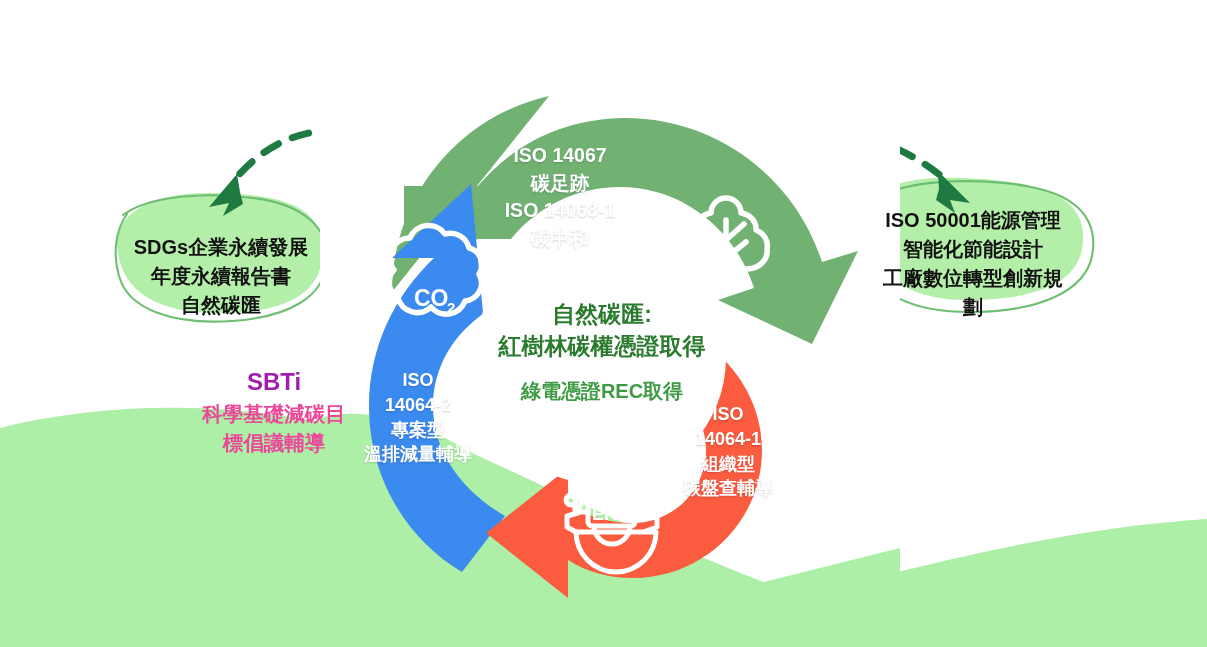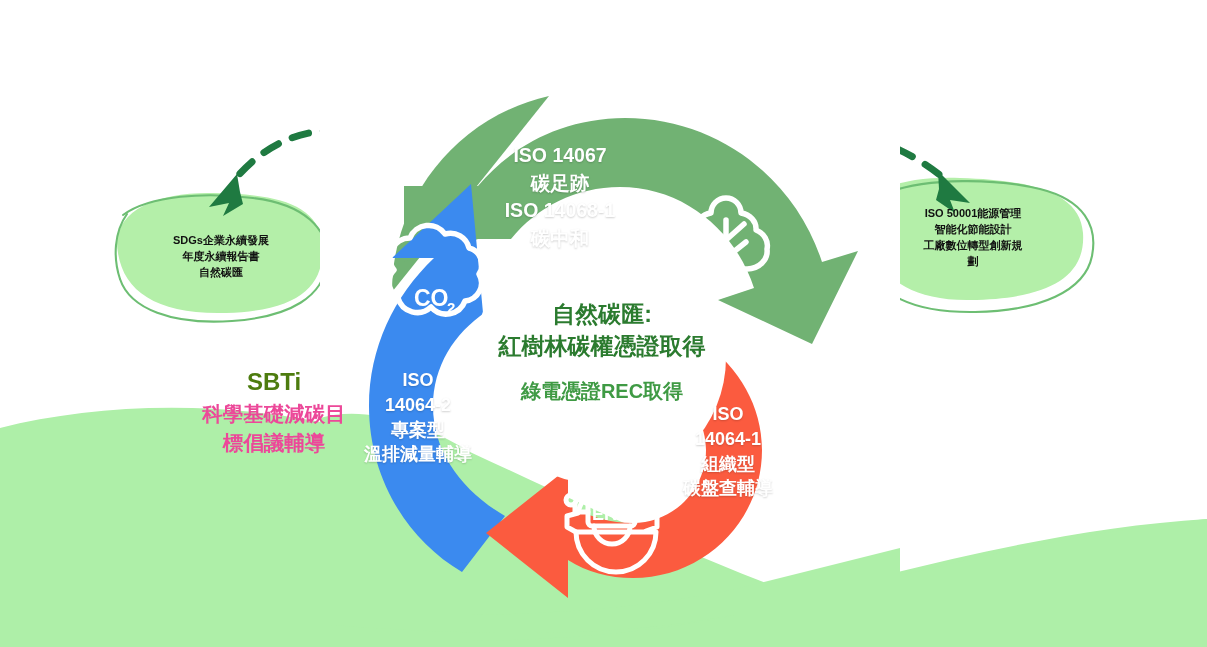--- a/index.html
+++ b/index.html
@@ -56,31 +56,31 @@
     font-size: 23px; color: #2B7B2F; line-height: 1.40;
   }
   #center-sub {
     left: 450px; top: 378px; width: 304px;
     font-size: 20px; color: #3F9A44; line-height: 1.35;
   }
 
   
   #sbti-title {
     left: 170px; top: 367px; width: 208px;
-    font-size: 24px; color: #4d7c0f;
+    font-size: 24px; color: #a21caf;
   }
   #sbti-body {
     left: 166px; top: 399px; width: 216px;
     font-size: 20.5px; color: #ec4899; line-height: 1.42;
   }
 
   
   .callout-text {
     color: #111111;
-    font-size: 11px;
+    font-size: 20px;
     line-height: 1.45;
   }
   #callout-left-text {
     left: 108px; top: 233px; width: 226px;
   }
   #callout-right-text {
     left: 866px; top: 206px; width: 214px;
   }
 </style>
 </head>

